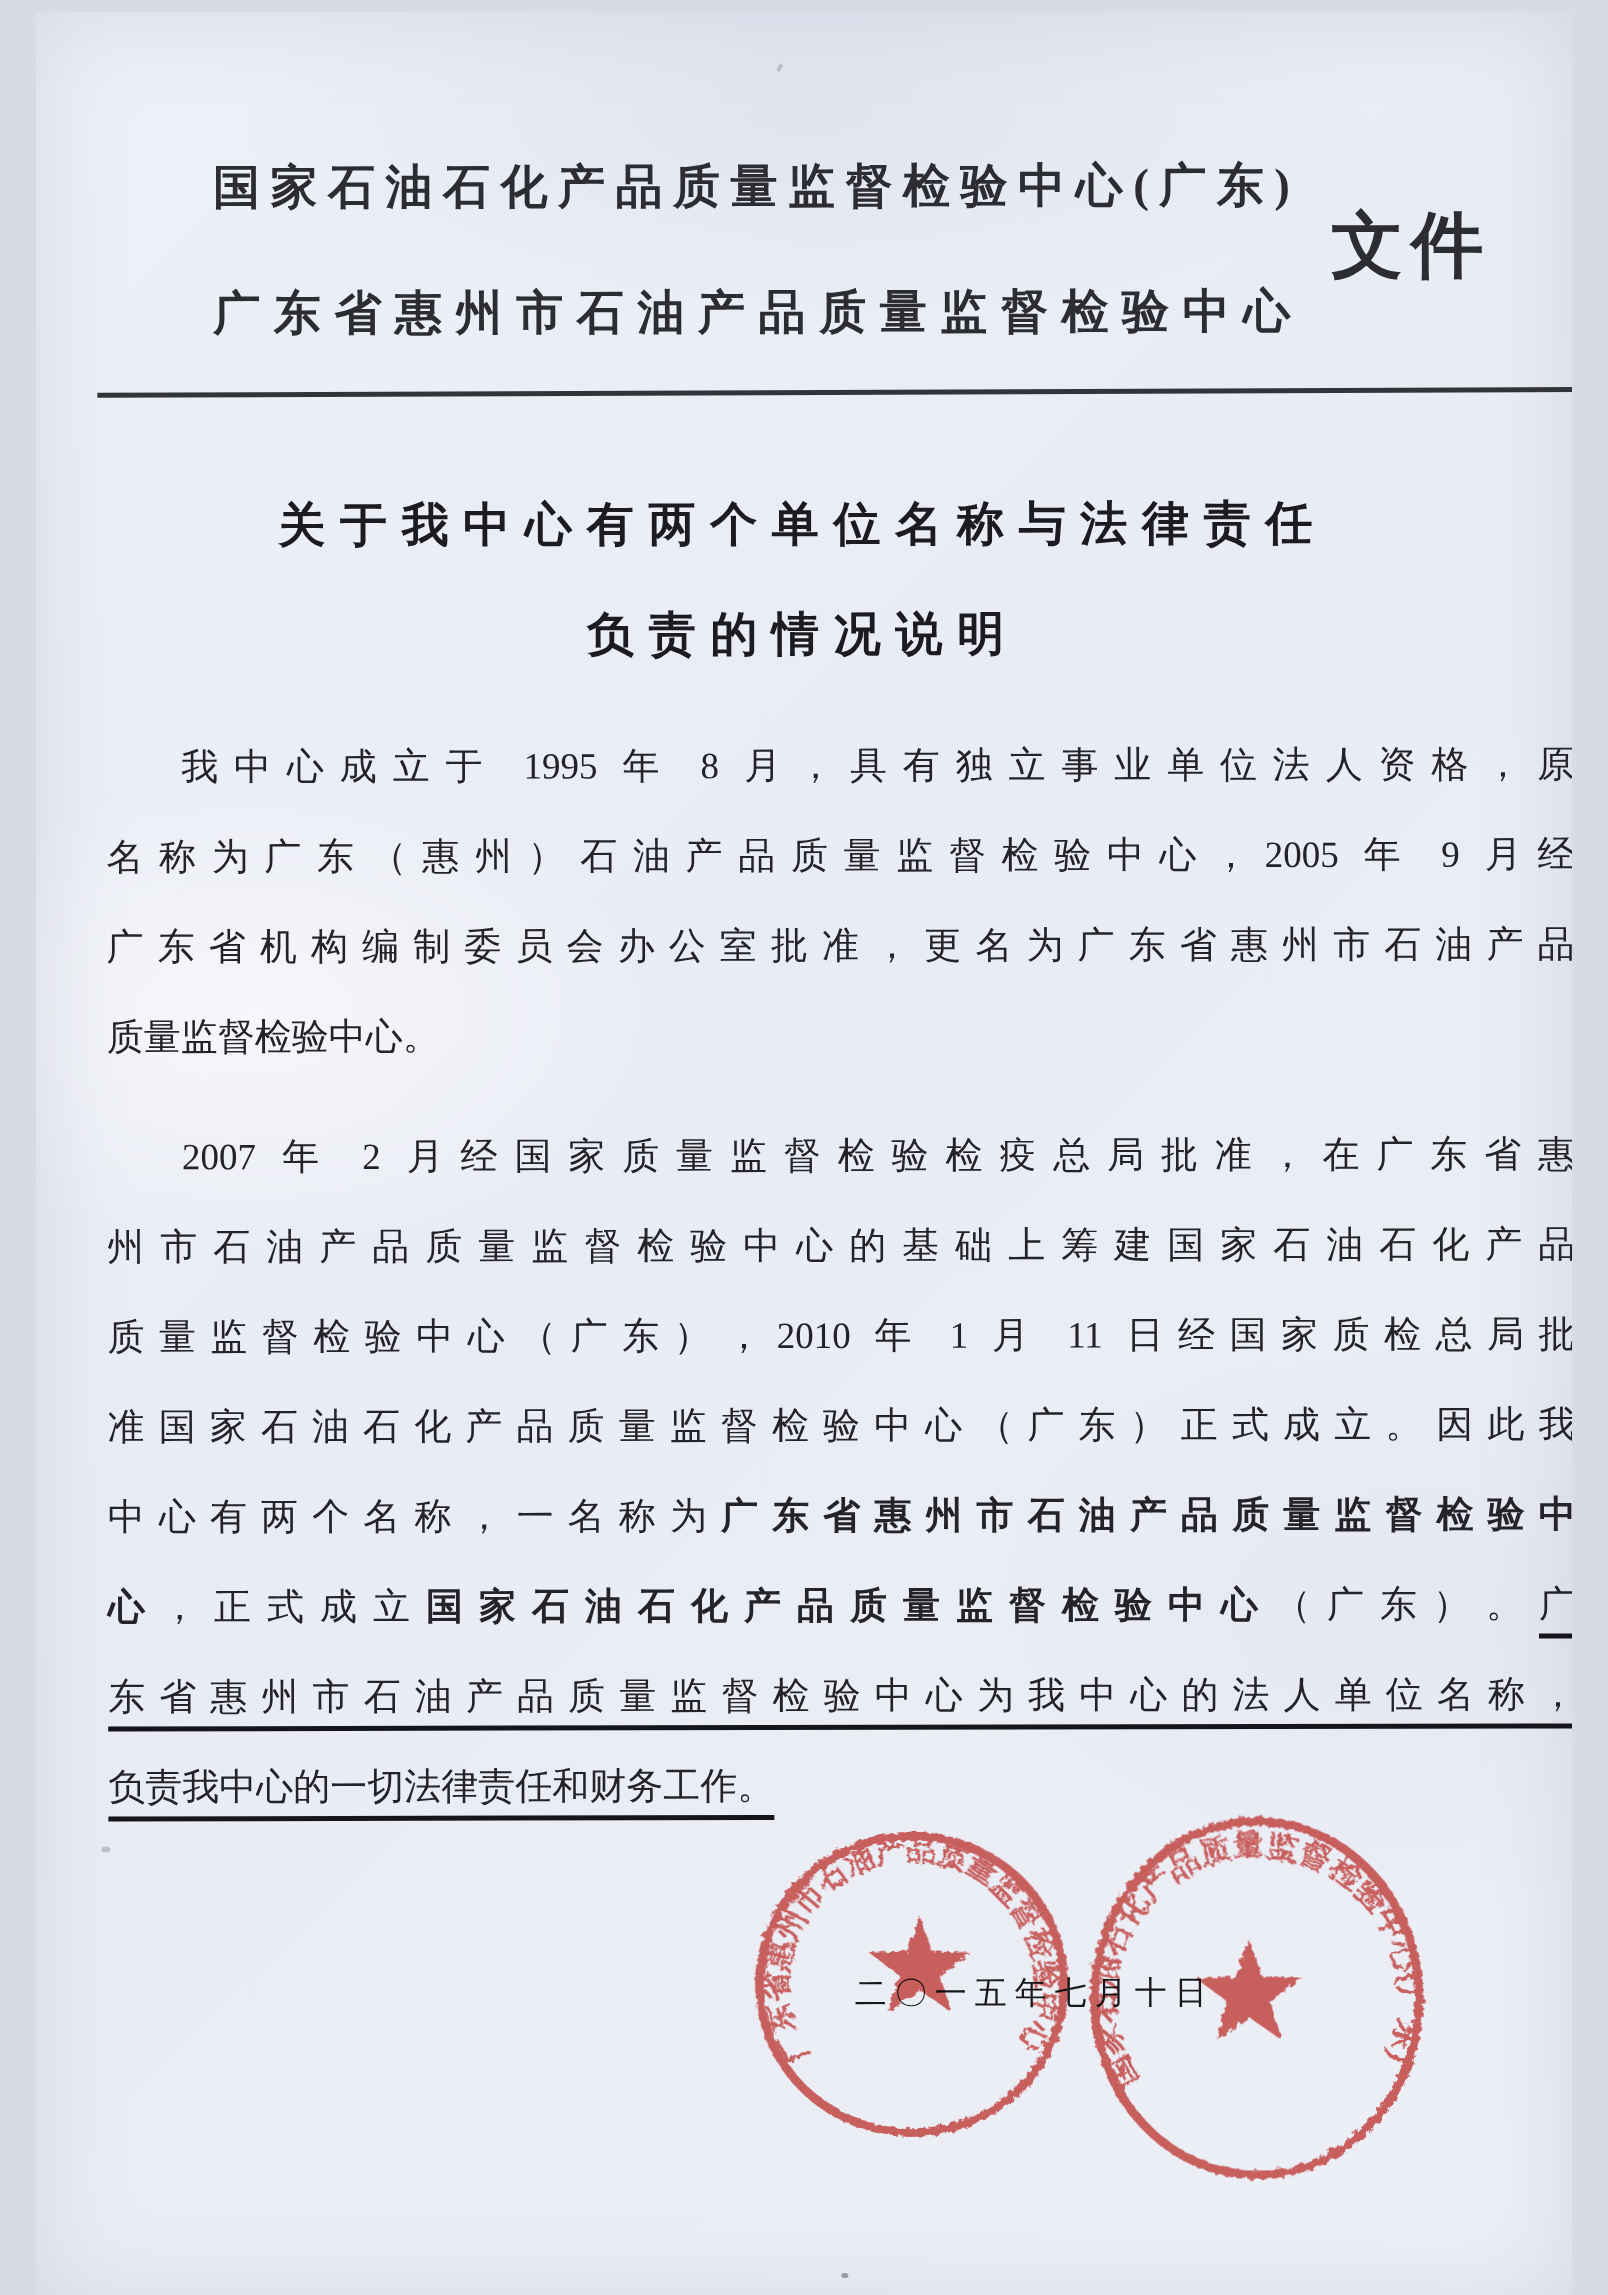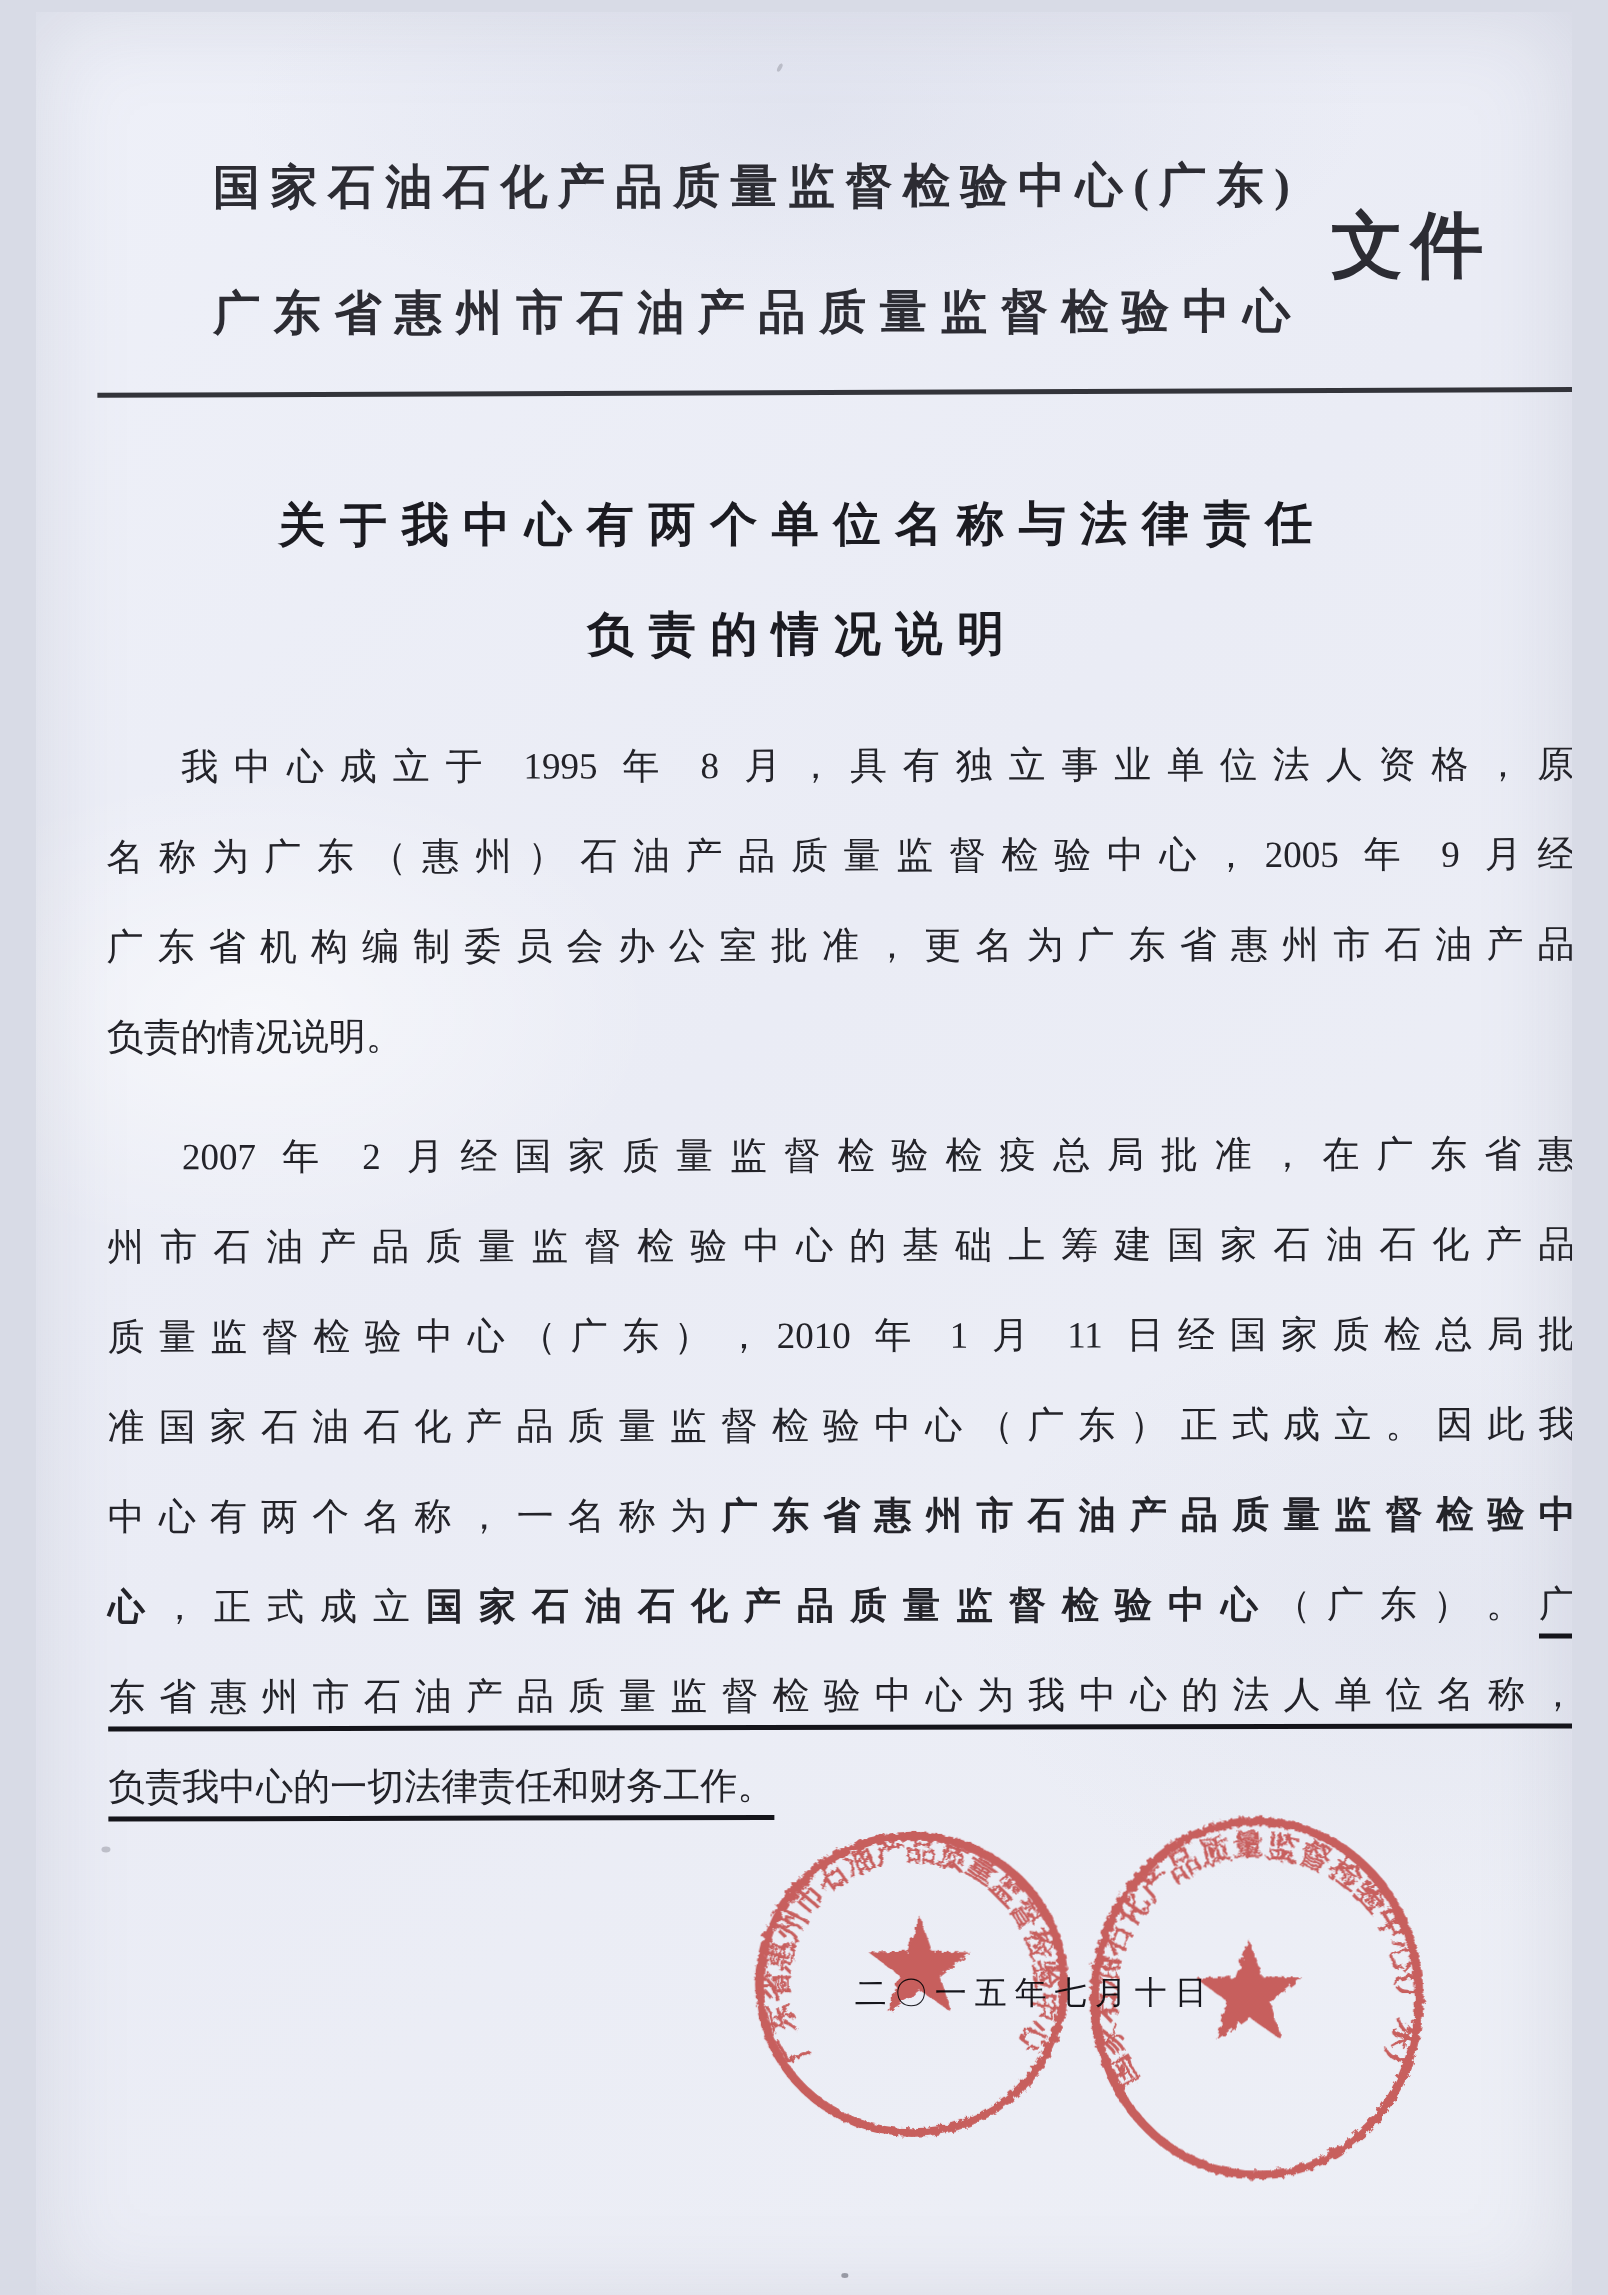--- a/index.html
+++ b/index.html
@@ -75,21 +75,21 @@
     <div class="rule"></div>
 
     <div class="title-line title1">关于我中心有两个单位名称与法律责任</div>
     <div class="title-line title2">负责的情况说明</div>
 
     <div class="body-text">
         <div class="para">
           <div class="bline ind"><span class="">我中心成立于 1995 年 8 月，具有独立事业单位法人资格，原</span></div>
           <div class="bline"><span class="">名称为广东（惠州）石油产品质量监督检验中心，2005 年 9 月经</span></div>
           <div class="bline"><span class="">广东省机构编制委员会办公室批准，更名为广东省惠州市石油产品</span></div>
-          <div class="bline short"><span class="">负责的情况说明。</span></div>
+          <div class="bline short"><span class="">质量监督检验中心。</span></div>
         </div>
         <div class="para">
           <div class="bline ind"><span class="">2007 年 2 月经国家质量监督检验检疫总局批准，在广东省惠</span></div>
           <div class="bline"><span class="">州市石油产品质量监督检验中心的基础上筹建国家石油石化产品</span></div>
           <div class="bline"><span class="">质量监督检验中心（广东），2010 年 1 月 11 日经国家质检总局批</span></div>
           <div class="bline"><span class="">准国家石油石化产品质量监督检验中心（广东）正式成立。因此我</span></div>
           <div class="bline"><span class="">中心有两个名称，一名称为</span><span class="b ">广东省惠州市石油产品质量监督检验中</span></div>
           <div class="bline"><span class="b ">心</span><span class="">，正式成立</span><span class="b ">国家石油石化产品质量监督检验中心</span><span class="">（广东）。</span><span class="u">广</span></div>
           <div class="bline"><span class="u">东省惠州市石油产品质量监督检验中心为我中心的法人单位名称，</span></div>
           <div class="bline short"><span class="u">负责我中心的一切法律责任和财务工作。</span></div>

